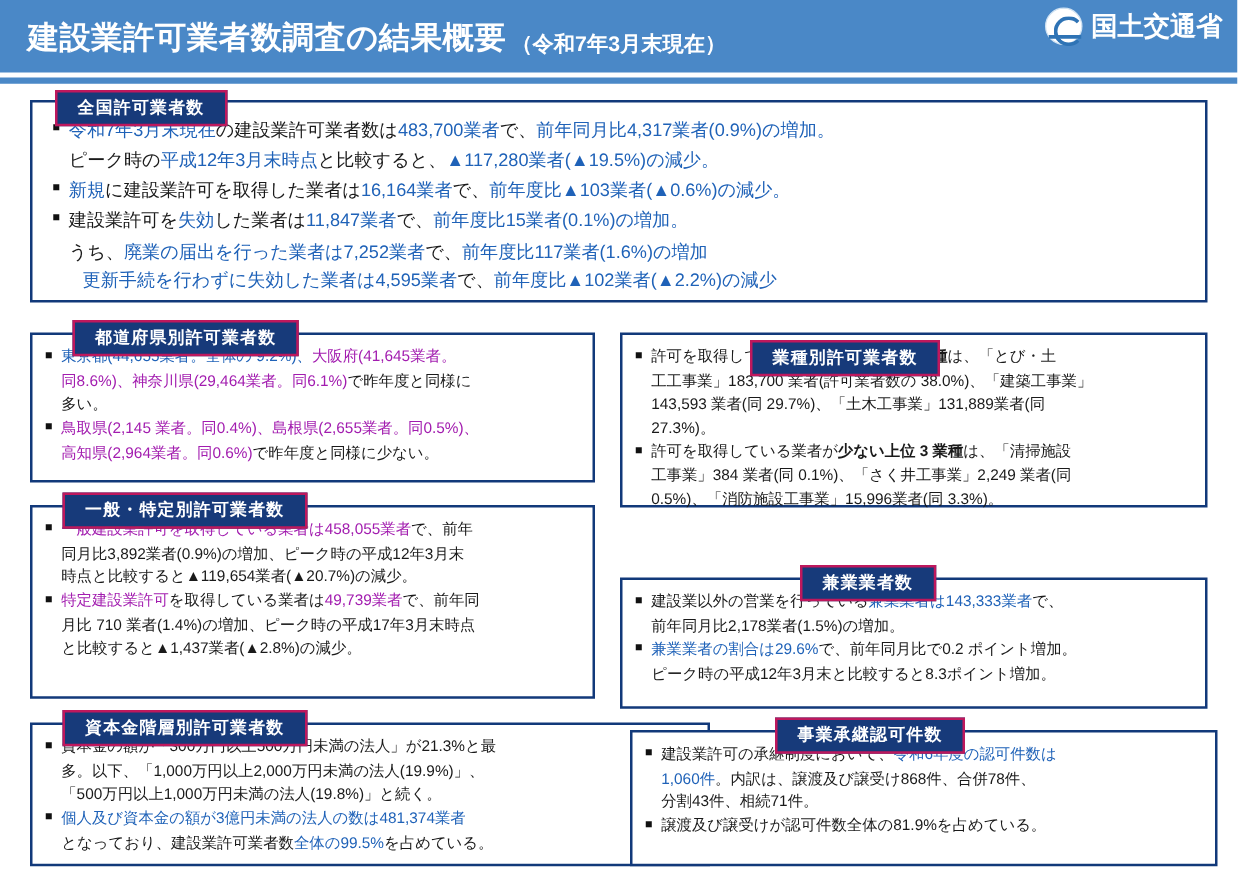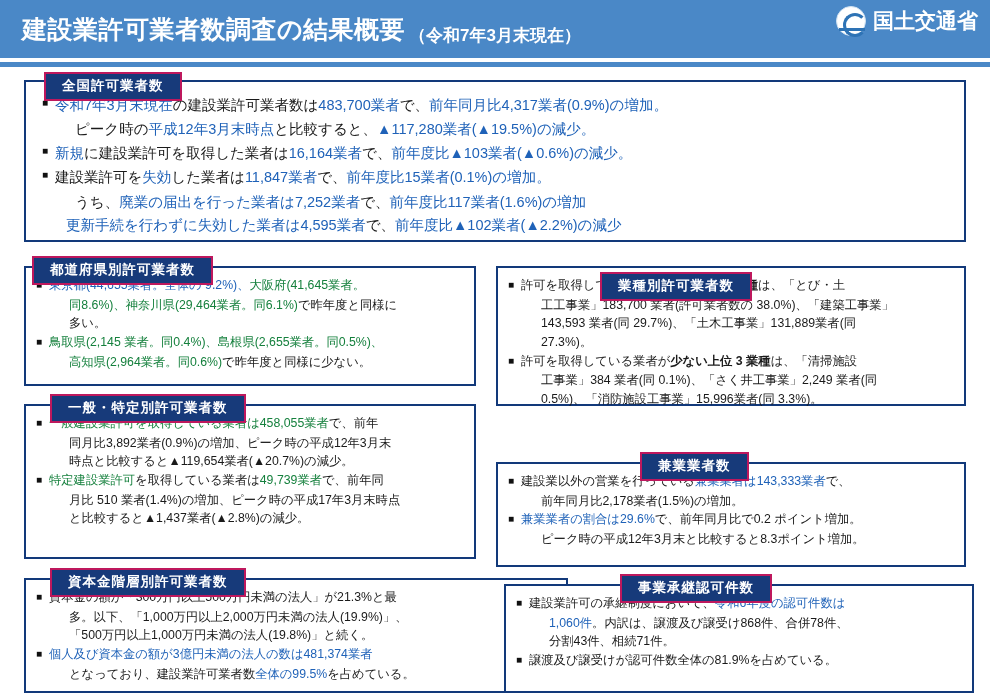--- a/index.html
+++ b/index.html
@@ -113,33 +113,33 @@
   .bullet-line { display: block; text-indent: 0; padding-left: 13px; position: relative; margin-bottom: 1px; }
   .bullet-line::before {
     content: "■";
     position: absolute;
     left: 0; top: 0;
     color: #111;
     font-size: 10px;
     line-height: 1.75;
   }
   .cont { display: block; padding-left: 24px; }
-  .cont2 { display: block; padding-left: 13px; margin-left: 20px; }
+  .cont2 { display: block; padding-left: 13px; }
   .b { font-weight: bold; }
-  .blue { color: #15803d; }
+  .blue { color: #a21caf; }
   .bblue { color: #1f62b8; font-weight: normal; }
 
   
   #panel-national { left: 24px; top: 80px; width: 942px; height: 162px; }
   #panel-national .panel-body { font-size: 14.5px; line-height: 1.62; padding: 12px 12px 8px 16px; }
   #title-national { left: 44px; top: 72px; }
 
   
   #panel-pref { left: 24px; top: 266px; width: 452px; height: 120px; }
-  #title-pref { left: 32px; top: 256px; }
+  #title-pref { left: 58px; top: 256px; }
 
   #panel-general { left: 24px; top: 404px; width: 452px; height: 155px; }
   #title-general { left: 50px; top: 394px; }
 
   #panel-capital { left: 24px; top: 578px; width: 544px; height: 115px; }
   #title-capital { left: 50px; top: 568px; }
 
   
   #panel-type { left: 496px; top: 266px; width: 470px; height: 140px; }
   #title-type { left: 600px; top: 272px; }
@@ -187,21 +187,21 @@
     </div>
 </div>
 
 <div class="panel-title" id="title-general">一般・特定別許可業者数</div>
 <div class="panel" id="panel-general">
   <div class="panel-body small">
       <span class="bullet-line"><span class="blue">一般建設業許可を取得している業者は458,055業者</span><span>で、前年</span></span>
       <span class="cont2"><span>同月比3,892業者(0.9%)の増加、ピーク時の平成12年3月末</span></span>
       <span class="cont2"><span>時点と比較すると▲119,654業者(▲20.7%)の減少。</span></span>
       <span class="bullet-line"><span class="blue">特定建設業許可</span><span>を取得している業者は</span><span class="blue">49,739業者</span><span>で、前年同</span></span>
-      <span class="cont2"><span>月比 510 業者(1.4%)の増加、ピーク時の平成17年3月末時点</span></span>
+      <span class="cont2"><span>月比 710 業者(1.4%)の増加、ピーク時の平成17年3月末時点</span></span>
       <span class="cont2"><span>と比較すると▲1,437業者(▲2.8%)の減少。</span></span>
     </div>
 </div>
 
 <div class="panel-title" id="title-capital">資本金階層別許可業者数</div>
 <div class="panel" id="panel-capital">
   <div class="panel-body small">
       <span class="bullet-line"><span>資本金の額が「300万円以上500万円未満の法人」が21.3%と最</span></span>
       <span class="cont2"><span>多。以下、「1,000万円以上2,000万円未満の法人(19.9%)」、</span></span>
       <span class="cont2"><span>「500万円以上1,000万円未満の法人(19.8%)」と続く。</span></span>

